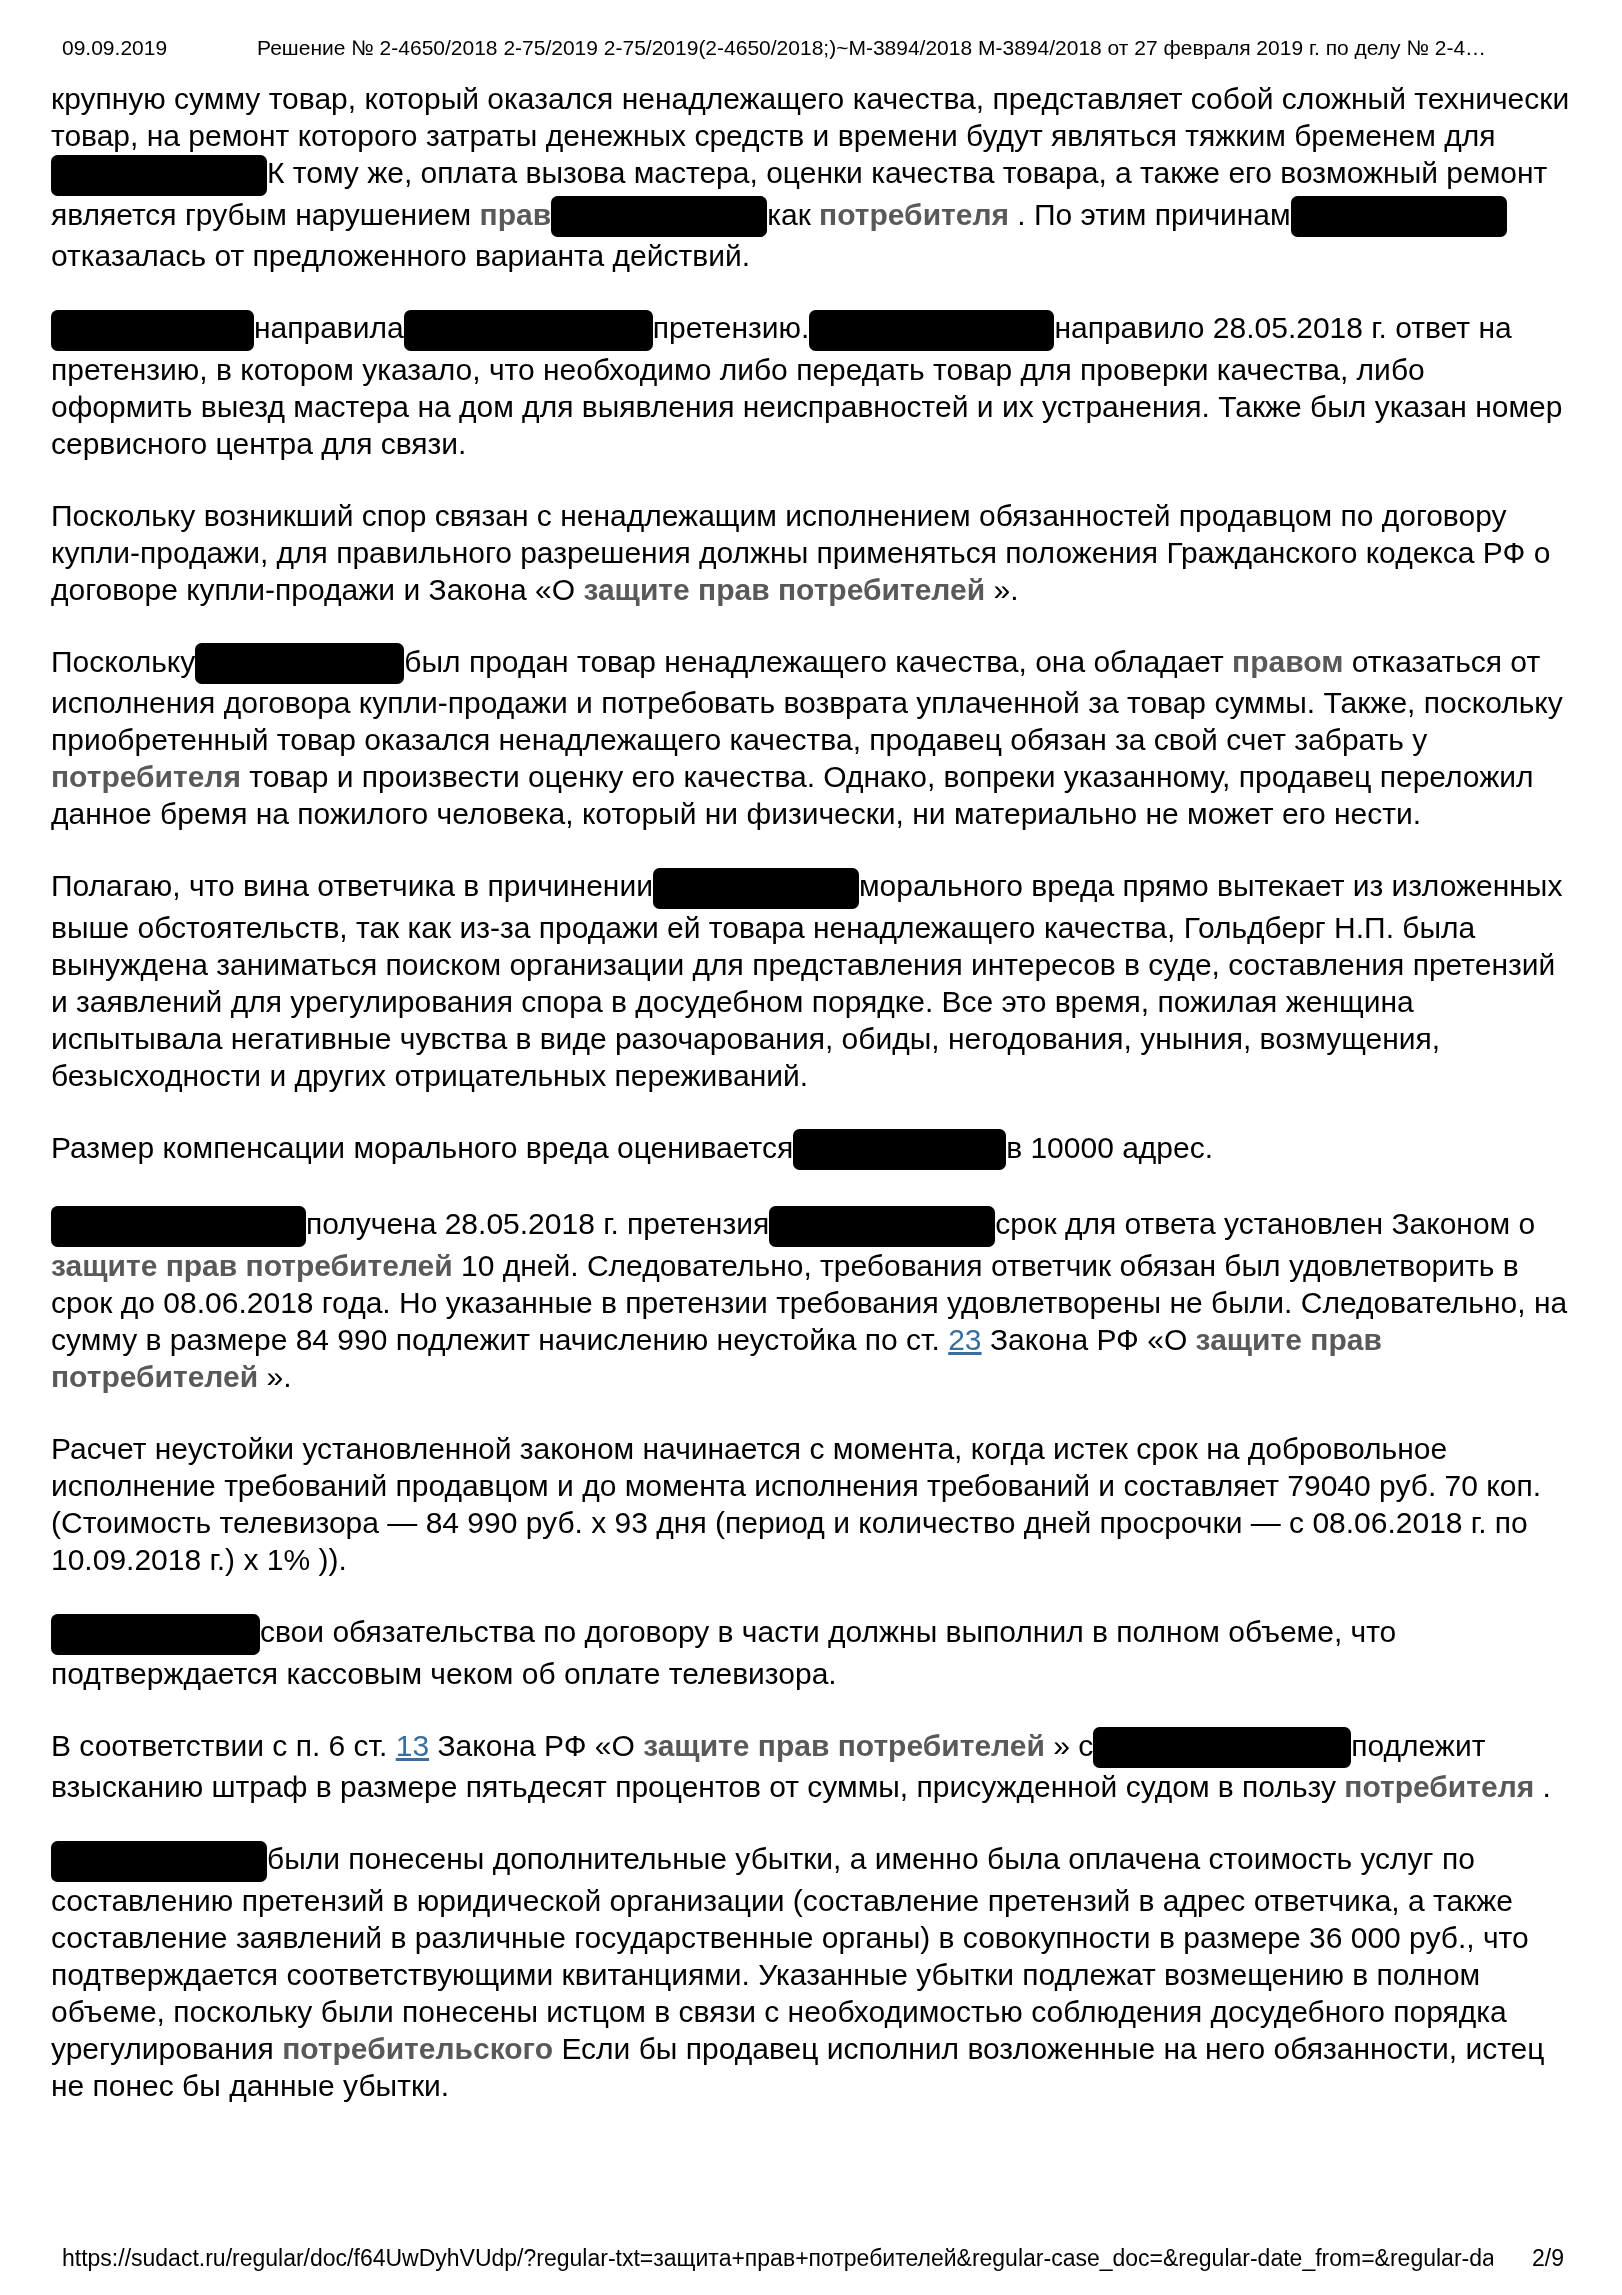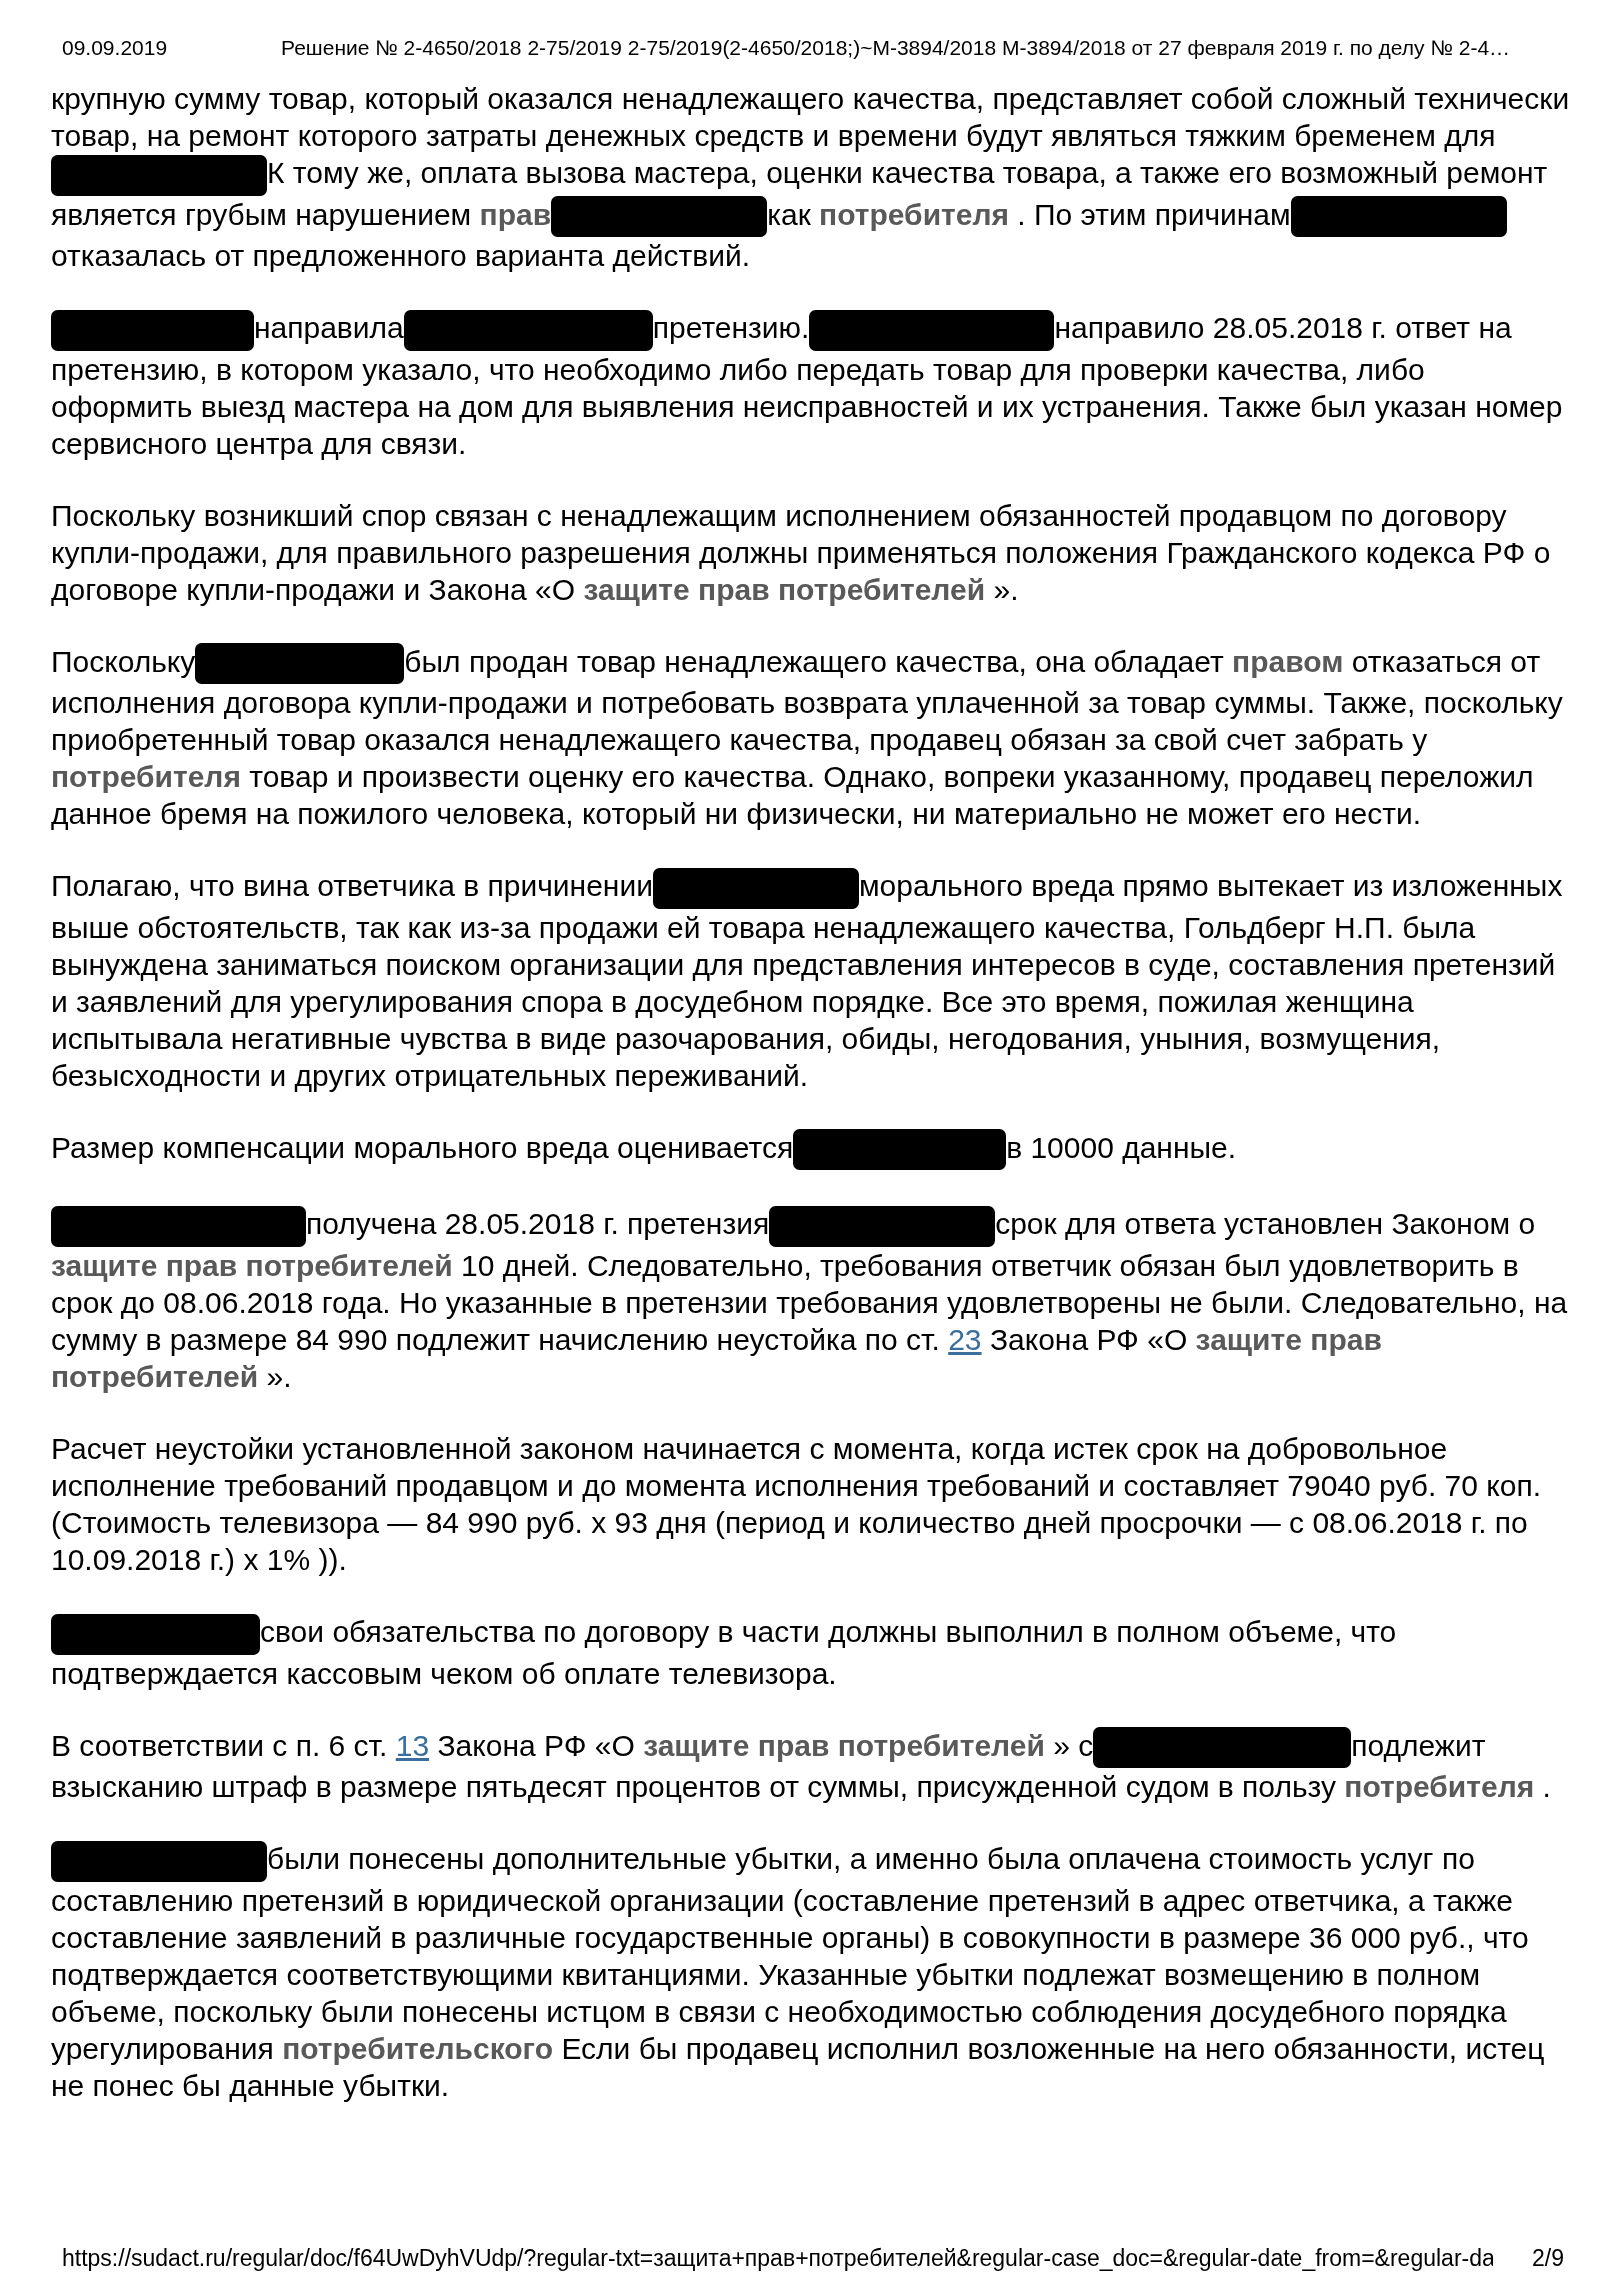--- a/index.html
+++ b/index.html
@@ -3,21 +3,21 @@
 <meta charset="utf-8">
 <style>
   html,body{margin:0;padding:0;background:#ffffff;}
   body{
     width:1622px;height:2295px;position:relative;overflow:hidden;
     font-family:"Liberation Sans", sans-serif;color:#000;
   }
   
   .print-header{
     position:absolute;top:35px;left:62px;right:52px;
-    display:flex;align-items:baseline;gap:114px;
+    display:flex;align-items:baseline;gap:90px;
     font-size:21px;line-height:26px;color:#000;white-space:nowrap;
   }
   .print-header .doc-title{flex:1;overflow:hidden;}
   
   .doc-body{
     position:absolute;top:80px;left:51px;width:1523px;
     font-size:30px;line-height:37px;color:#000;
     text-align:left;word-spacing:normal;
   }
   .doc-body p{margin:0 0 35px 0;}
@@ -43,21 +43,21 @@
   <span class="doc-date">09.09.2019</span>
   <span class="doc-title">Решение № 2-4650/2018 2-75/2019 2-75/2019(2-4650/2018;)~М-3894/2018 М-3894/2018 от 27 февраля 2019 г. по делу № 2-4…</span>
 </header>
 
 <main class="doc-body" id="doc-body">
     <p><span>крупную сумму товар, который оказался ненадлежащего качества, представляет собой сложный технически товар, на ремонт которого затраты денежных средств и времени будут являться тяжким бременем для </span><span class="bar" style="width: 216px;"></span><span>К тому же, оплата вызова мастера, оценки качества товара, а также его возможный ремонт является грубым нарушением </span><b class="hl">прав</b><span class="bar" style="width: 216px;"></span><span>как </span><b class="hl">потребителя</b><span> . По этим причинам</span><span class="bar" style="width: 216px;"></span><span>отказалась от предложенного варианта действий.</span></p>
     <p><span class="bar" style="width: 203px;"></span><span>направила</span><span class="bar" style="width: 249px;"></span><span>претензию.</span><span class="bar" style="width: 245px;"></span><span>направило 28.05.2018 г. ответ на претензию, в котором указало, что необходимо либо передать товар для проверки качества, либо оформить выезд мастера на дом для выявления неисправностей и их устранения. Также был указан номер сервисного центра для связи.</span></p>
     <p><span>Поскольку возникший спор связан с ненадлежащим исполнением обязанностей продавцом по договору купли-продажи, для правильного разрешения должны применяться положения Гражданского кодекса РФ о договоре купли-продажи и Закона «О </span><b class="hl">защите прав потребителей</b><span> ».</span></p>
     <p><span>Поскольку</span><span class="bar" style="width: 209px;"></span><span>был продан товар ненадлежащего качества, она обладает </span><b class="hl">правом</b><span> отказаться от исполнения договора купли-продажи и потребовать возврата уплаченной за товар суммы. Также, поскольку приобретенный товар оказался ненадлежащего качества, продавец обязан за свой счет забрать у </span><b class="hl">потребителя</b><span> товар и произвести оценку его качества. Однако, вопреки указанному, продавец переложил данное бремя на пожилого человека, который ни физически, ни материально не может его нести.</span></p>
     <p><span>Полагаю, что вина ответчика в причинении</span><span class="bar" style="width: 206px;"></span><span>морального вреда прямо вытекает из изложенных выше обстоятельств, так как из-за продажи ей товара ненадлежащего качества, Гольдберг Н.П. была вынуждена заниматься поиском организации для представления интересов в суде, составления претензий и заявлений для урегулирования спора в досудебном порядке. Все это время, пожилая женщина испытывала негативные чувства в виде разочарования, обиды, негодования, уныния, возмущения, безысходности и других отрицательных переживаний.</span></p>
-    <p><span>Размер компенсации морального вреда оценивается</span><span class="bar" style="width: 213px;"></span><span>в 10000 данные.</span></p>
+    <p><span>Размер компенсации морального вреда оценивается</span><span class="bar" style="width: 213px;"></span><span>в 10000 адрес.</span></p>
     <p><span class="bar" style="width: 255px;"></span><span>получена 28.05.2018 г. претензия</span><span class="bar" style="width: 226px;"></span><span>срок для ответа установлен Законом о </span><b class="hl">защите прав потребителей</b><span> 10 дней. Следовательно, требования ответчик обязан был удовлетворить в срок до 08.06.2018 года. Но указанные в претензии требования удовлетворены не были. Следовательно, на сумму в размере 84 990 подлежит начислению неустойка по ст. </span><a class="law-link" href="#">23</a><span> Закона РФ «О </span><b class="hl">защите прав потребителей</b><span> ».</span></p>
     <p><span>Расчет неустойки установленной законом начинается с момента, когда истек срок на добровольное исполнение требований продавцом и до момента исполнения требований и составляет 79040 руб. 70 коп. (Стоимость телевизора — 84 990 руб. x 93 дня (период и количество дней просрочки — с 08.06.2018 г. по 10.09.2018 г.) x 1% )).</span></p>
     <p><span class="bar" style="width: 209px;"></span><span>свои обязательства по договору в части должны выполнил в полном объеме, что подтверждается кассовым чеком об оплате телевизора.</span></p>
     <p><span>В соответствии с п. 6 ст. </span><a class="law-link" href="#">13</a><span> Закона РФ «О </span><b class="hl">защите прав потребителей</b><span> » с</span><span class="bar" style="width: 258px;"></span><span>подлежит взысканию штраф в размере пятьдесят процентов от суммы, присужденной судом в пользу </span><b class="hl">потребителя</b><span> .</span></p>
     <p><span class="bar" style="width: 216px;"></span><span>были понесены дополнительные убытки, а именно была оплачена стоимость услуг по составлению претензий в юридической организации (составление претензий в адрес ответчика, а также составление заявлений в различные государственные органы) в совокупности в размере 36 000 руб., что подтверждается соответствующими квитанциями. Указанные убытки подлежат возмещению в полном объеме, поскольку были понесены истцом в связи с необходимостью соблюдения досудебного порядка урегулирования </span><b class="hl">потребительского</b><span> Если бы продавец исполнил возложенные на него обязанности, истец не понес бы данные убытки.</span></p>
   </main>
 
 <footer class="print-footer">
   <span class="doc-url">https://sudact.ru/regular/doc/f64UwDyhVUdp/?regular-txt=защита+прав+потребителей&amp;regular-case_doc=&amp;regular-date_from=&amp;regular-date_t…</span>
   <span class="page-indicator">2/9</span>

